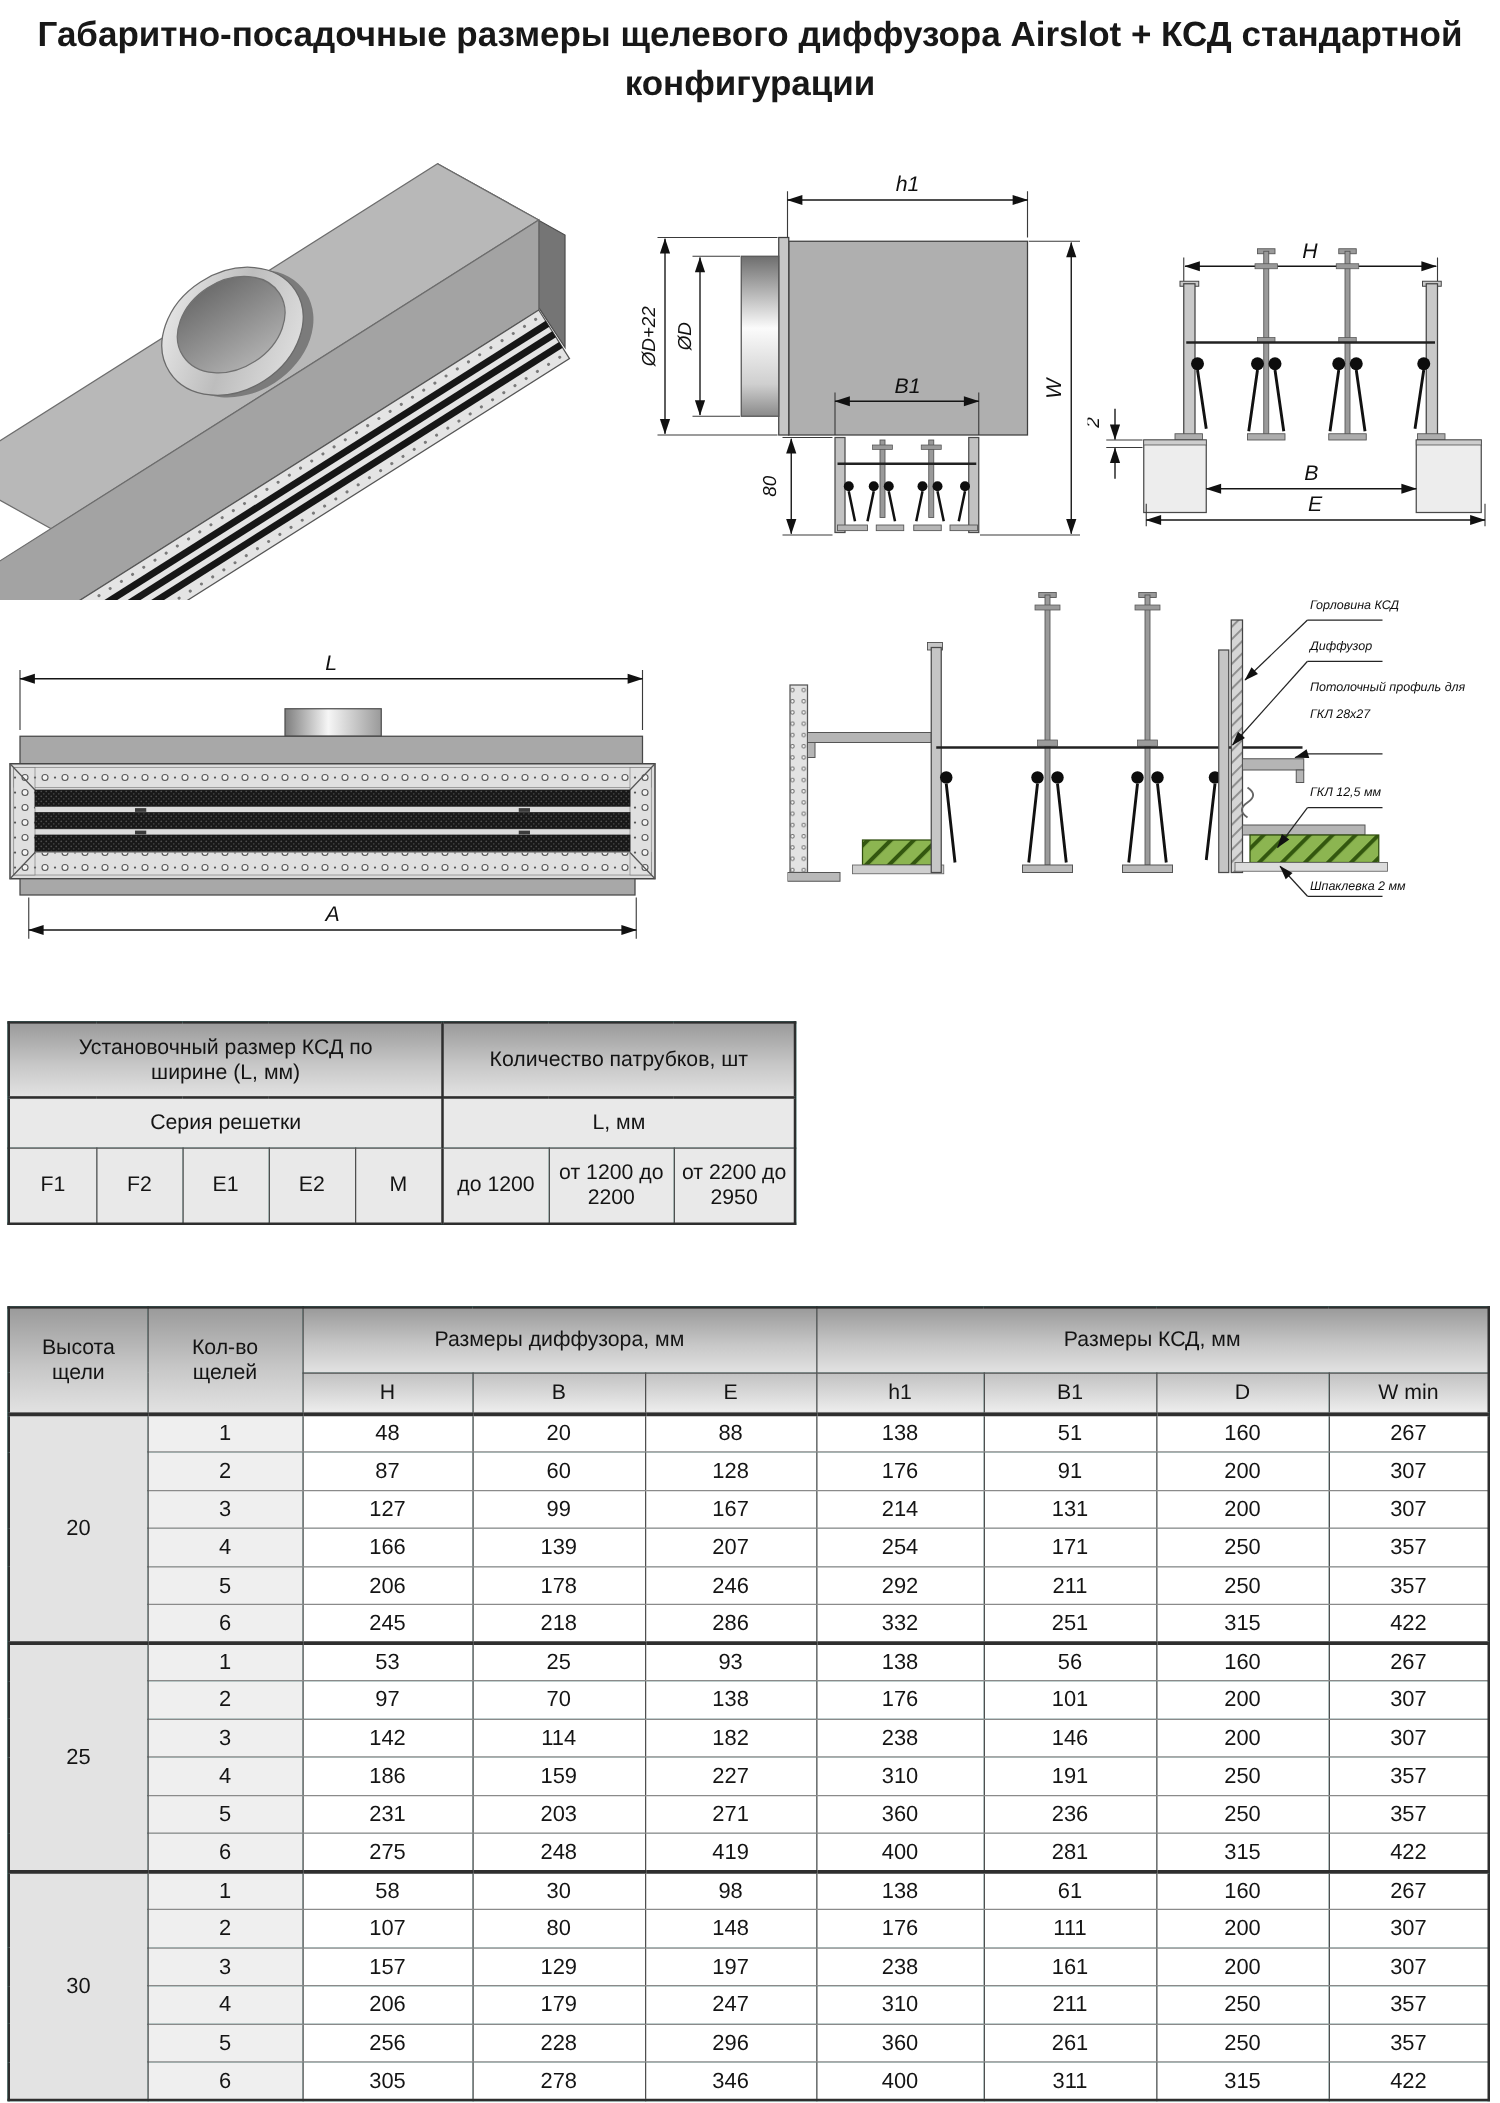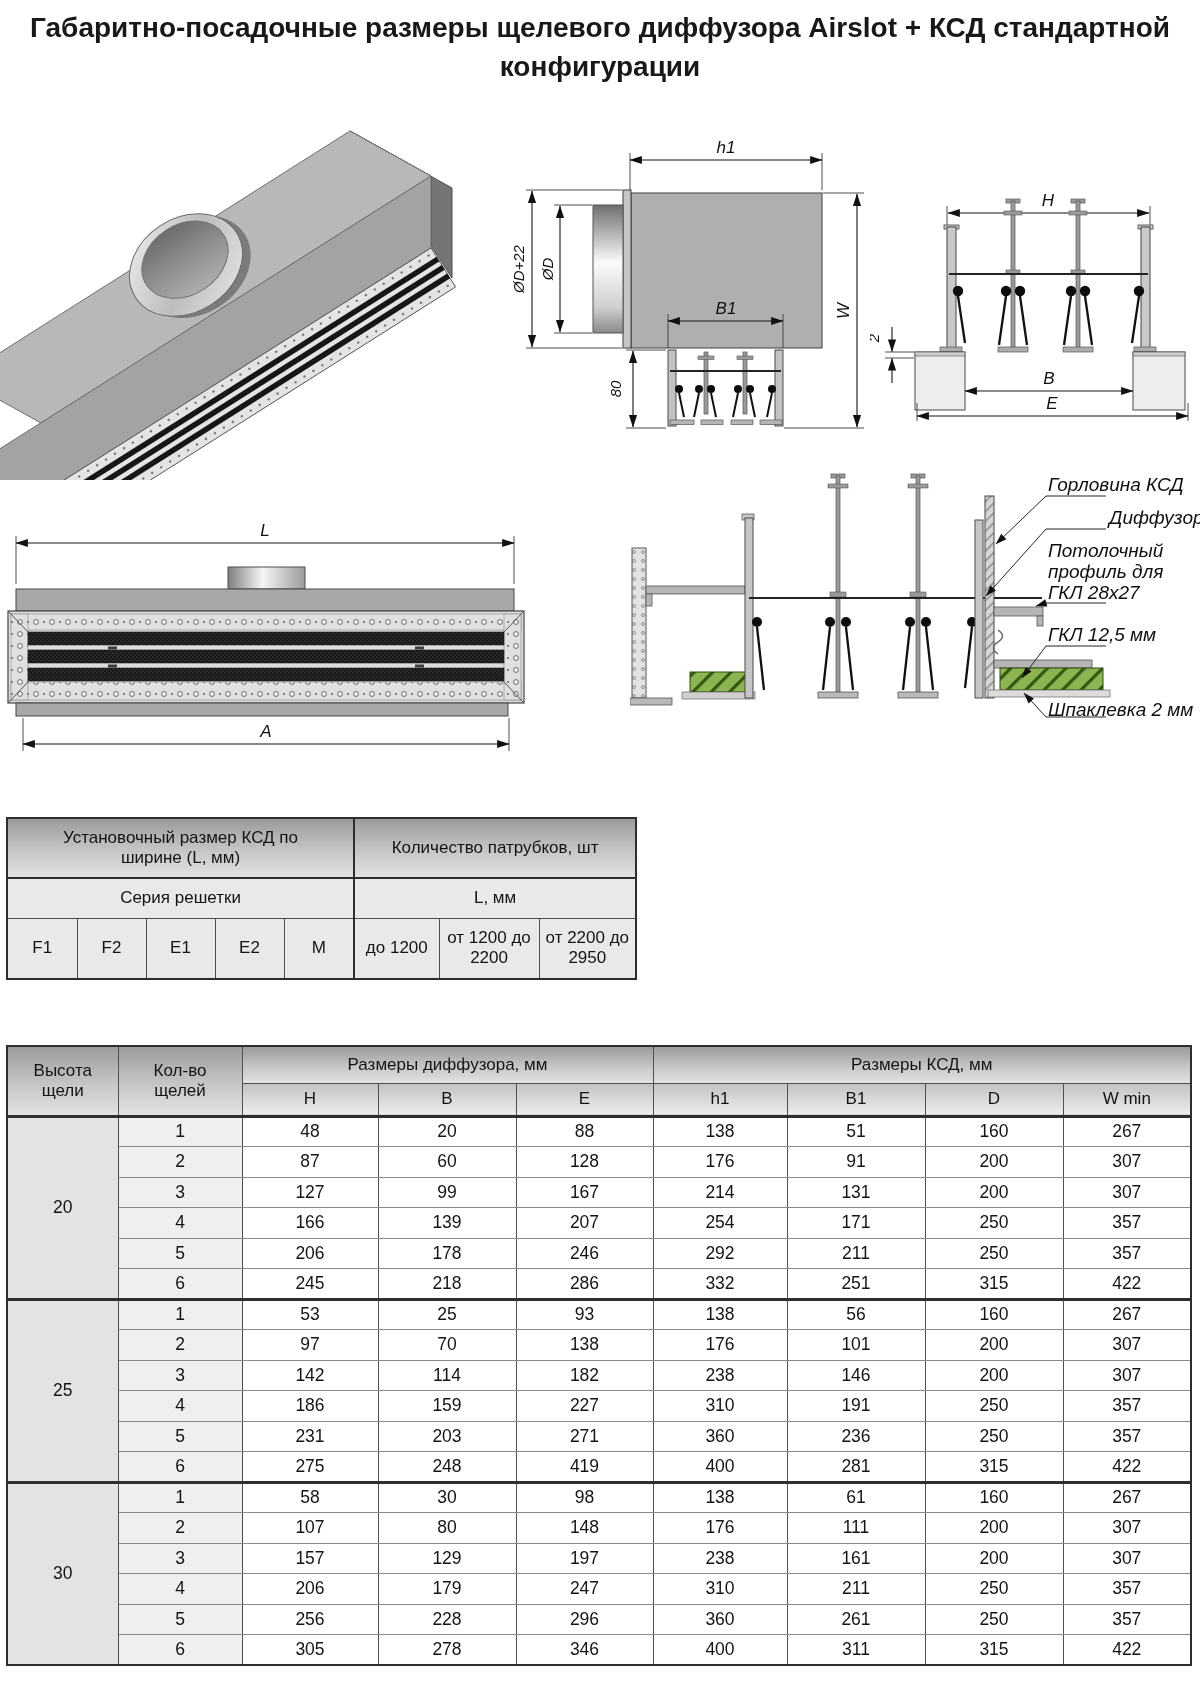--- a/index.html
+++ b/index.html
@@ -2,21 +2,21 @@
 <html lang="ru"><head>
 <meta charset="utf-8">
 <style>
   *{margin:0;padding:0;box-sizing:border-box}
   html,body{background:#fff}
   body{width:1200px;height:1682px;position:relative;overflow:hidden;
        font-family:"Liberation Sans",sans-serif;color:#141414}
   .title{position:absolute;top:9px;left:0;width:100%;text-align:center;
          font-size:28px;font-weight:600;line-height:1.38;color:#181818}
   svg.draw{position:absolute;overflow:hidden}
-  .callout{position:absolute;font-style:italic;font-size:19px;line-height:21px;
+  .callout{position:absolute;font-style:italic;font-size:10px;line-height:21px;
            white-space:nowrap;color:#101010}
   .callout.wrap{white-space:normal;width:128px}
   
   text.dim{font-family:"Liberation Sans",sans-serif;font-style:italic;font-size:17px;
            fill:#101010;text-anchor:middle}
   text.dims{font-size:15px}
   .dl{stroke:#151515;stroke-width:1.1;fill:none}
   .ext{stroke:#3a3a3a;stroke-width:0.9;fill:none}
   .ldr{stroke:#242424;stroke-width:1;fill:none}
   
@@ -29,21 +29,21 @@
   #table1{left:6px;top:817px;width:631px;border:2px solid #2e2e2e}
   #table1 tr.r1{height:60px}
   #table1 tr.r1 th{border-bottom:2px solid #2e2e2e}
   #table1 tr.r2{height:40px}
   #table1 tr.r3{height:61px}
   #table1 tr.r4{height:38px}
   .div-r{border-right:2px solid #2e2e2e !important}
   .narrow{display:inline-block;max-width:260px}
   .narrow70{display:inline-block;max-width:72px}
   #table2{left:6px;top:1045px;width:1186px;border:2px solid #2e2e2e}
-  #table2 thead tr:first-child{height:37px}
+  #table2 thead tr:first-child{height:52px}
   #table2 thead tr:last-child{height:33px}
   #table2 thead tr:last-child th{border-bottom:2px solid #2e2e2e}
   #table2 tbody tr{height:30.5px}
   #table2 tbody td{border-top:1px solid #8a8a8a;border-bottom:1px solid #8a8a8a;font-size:17.5px}
   #table2 tbody tr.group-first>td{border-top:3px solid #2f2f2f}
   .hcell{background:#e3e3e3}
   .ccell{background:#efefef}
   .dcell{background:#fff}
 </style>
 </head>
@@ -309,21 +309,21 @@
     <line class="ldr" x1="416" y1="163" x2="476" y2="163"></line>
     <line class="ldr" x1="416" y1="163" x2="406" y2="166" marker-end="url(#ar)"></line>
     <line class="ldr" x1="416" y1="206" x2="476" y2="206"></line>
     <line class="ldr" x1="416" y1="206" x2="392" y2="238" marker-end="url(#ar)"></line>
     <line class="ldr" x1="416" y1="277" x2="476" y2="277"></line>
     <line class="ldr" x1="416" y1="277" x2="394" y2="253" marker-end="url(#ar)"></line>
   </g>
 </svg>
 
 <div class="callout" style="left:1048px;top:474px">Горловина КСД</div>
-<div class="callout" style="left:1109px;top:507px">Диффузор</div>
+<div class="callout" style="left:1048px;top:507px">Диффузор</div>
 <div class="callout wrap" style="left:1048px;top:540px">Потолочный профиль для ГКЛ 28x27</div>
 <div class="callout" style="left:1048px;top:624px">ГКЛ 12,5 мм</div>
 <div class="callout" style="left:1048px;top:699px">Шпаклевка 2 мм</div>
 
 <table id="table1">
   <colgroup>
     <col style="width:70px">
       <col style="width:69px">
       <col style="width:69px">
       <col style="width:69px">

